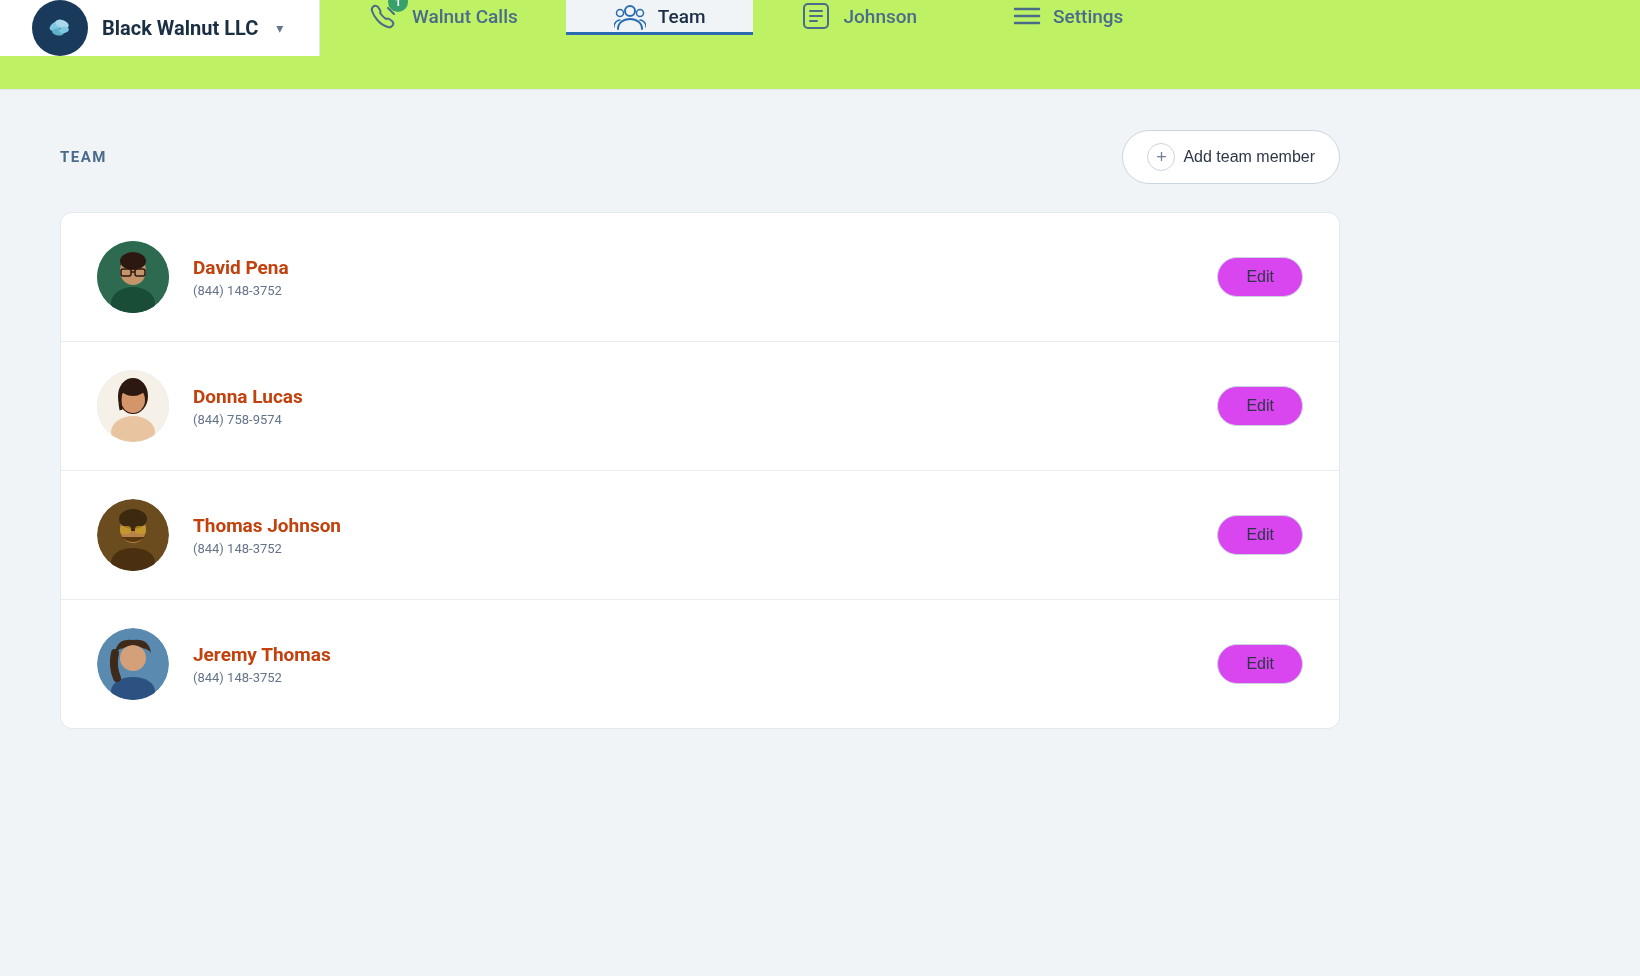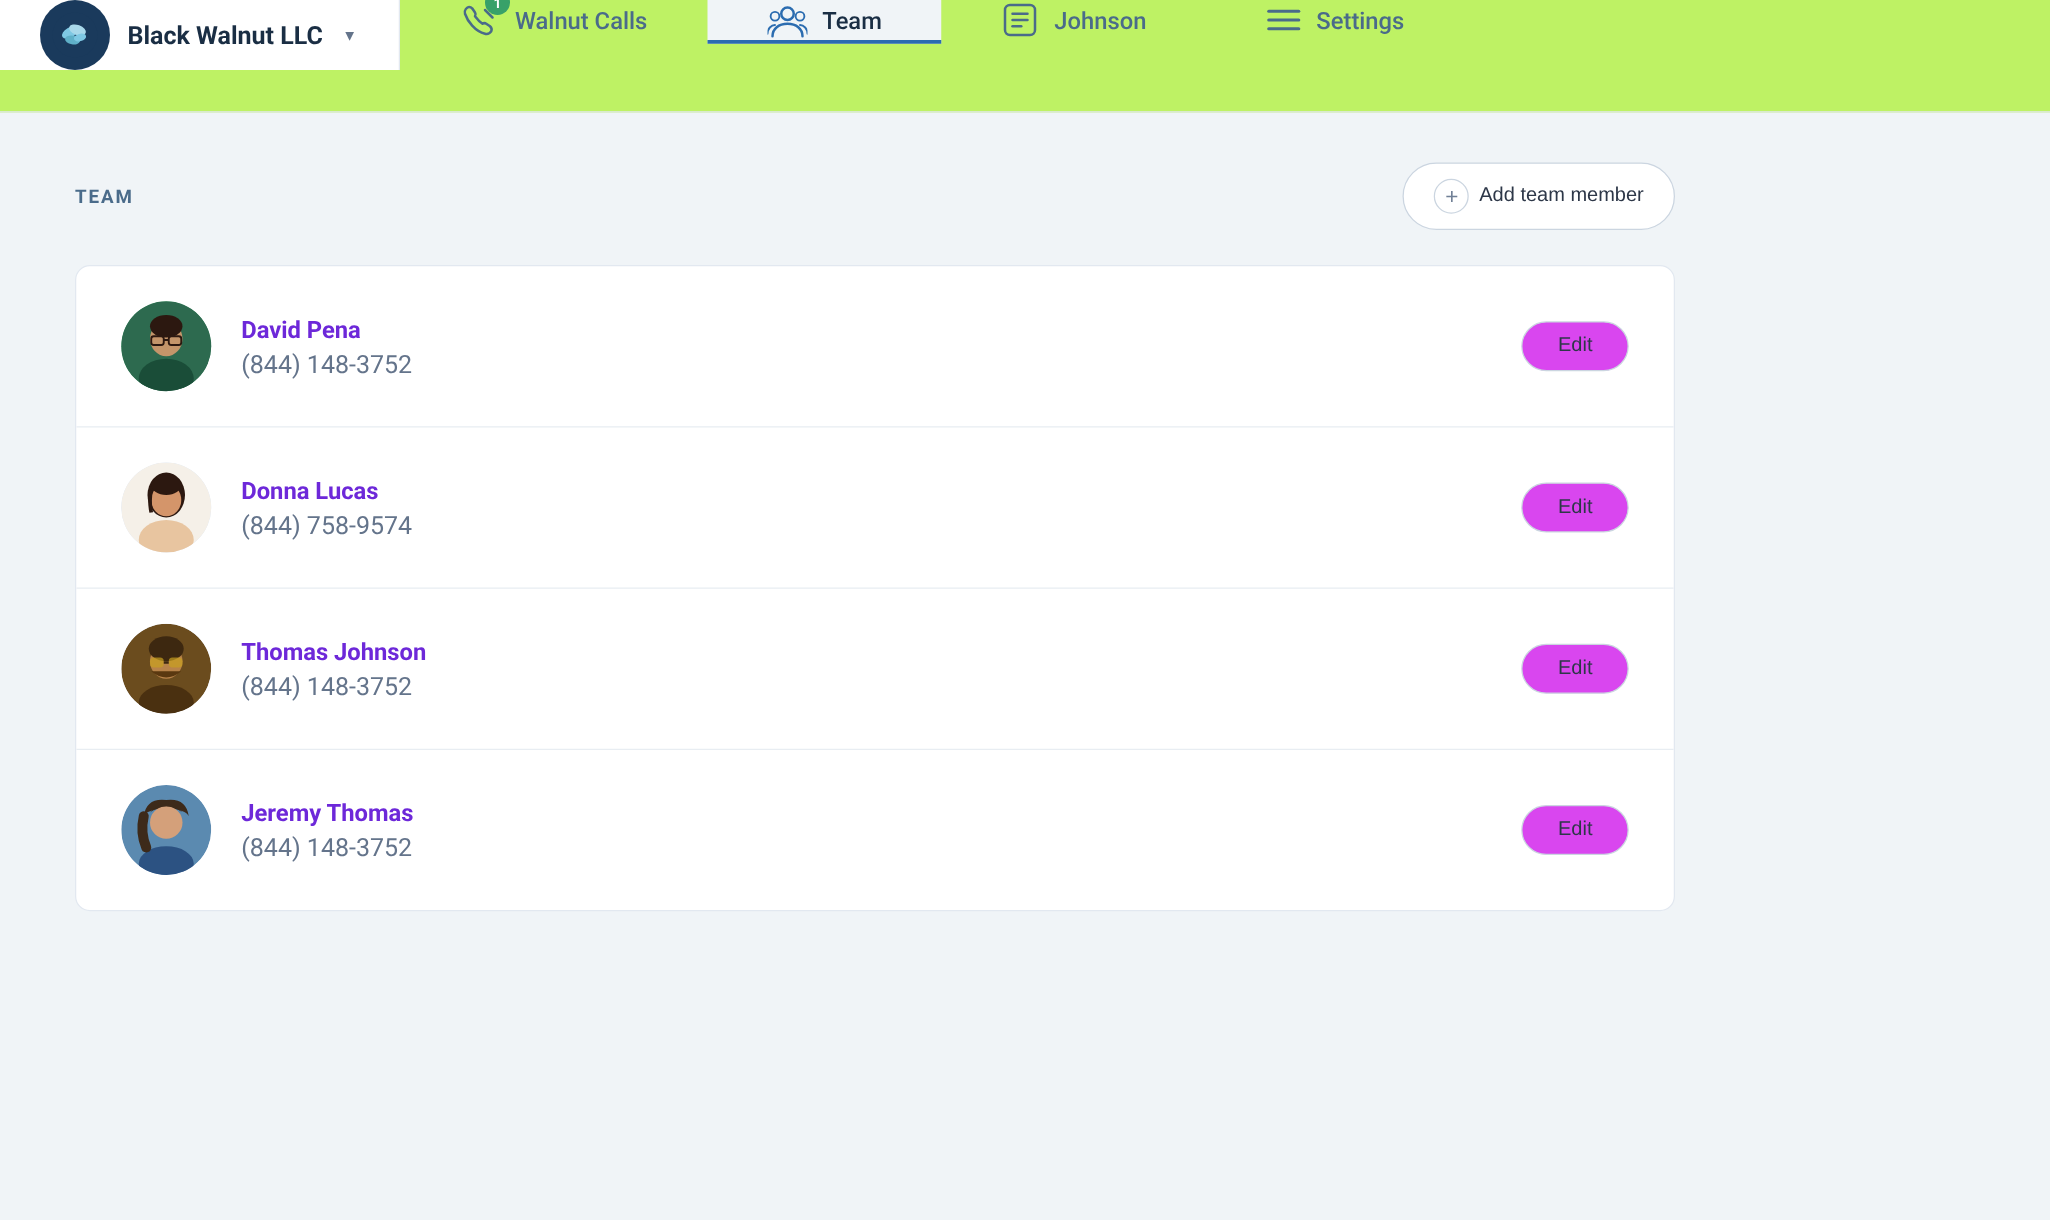--- a/index.html
+++ b/index.html
@@ -211,26 +211,26 @@
     }
 
     
     .member-info {
       flex: 1;
     }
 
     .member-name {
       font-size: 19px;
       font-weight: 700;
-      color: #6d28d9;
+      color: #c2410c;
       margin-bottom: 4px;
     }
 
     .member-phone {
-      font-size: 20px;
+      font-size: 13px;
       color: #64748b;
       font-weight: 400;
     }
 
     .edit-btn {
       padding: 10px 28px;
       border: 1.5px solid #cbd5e0;
       border-radius: 50px;
       background: #d946ef;
       font-size: 16px;

